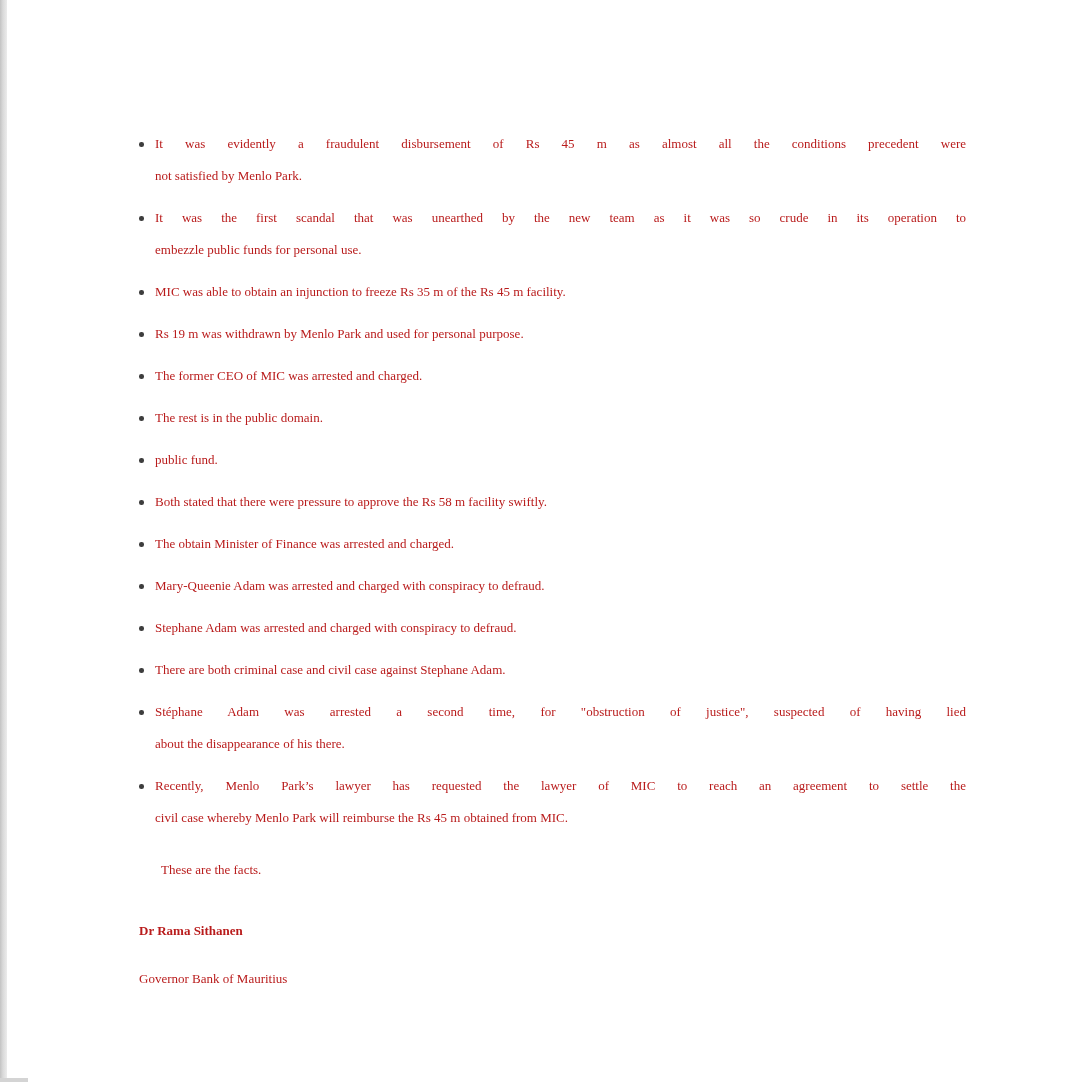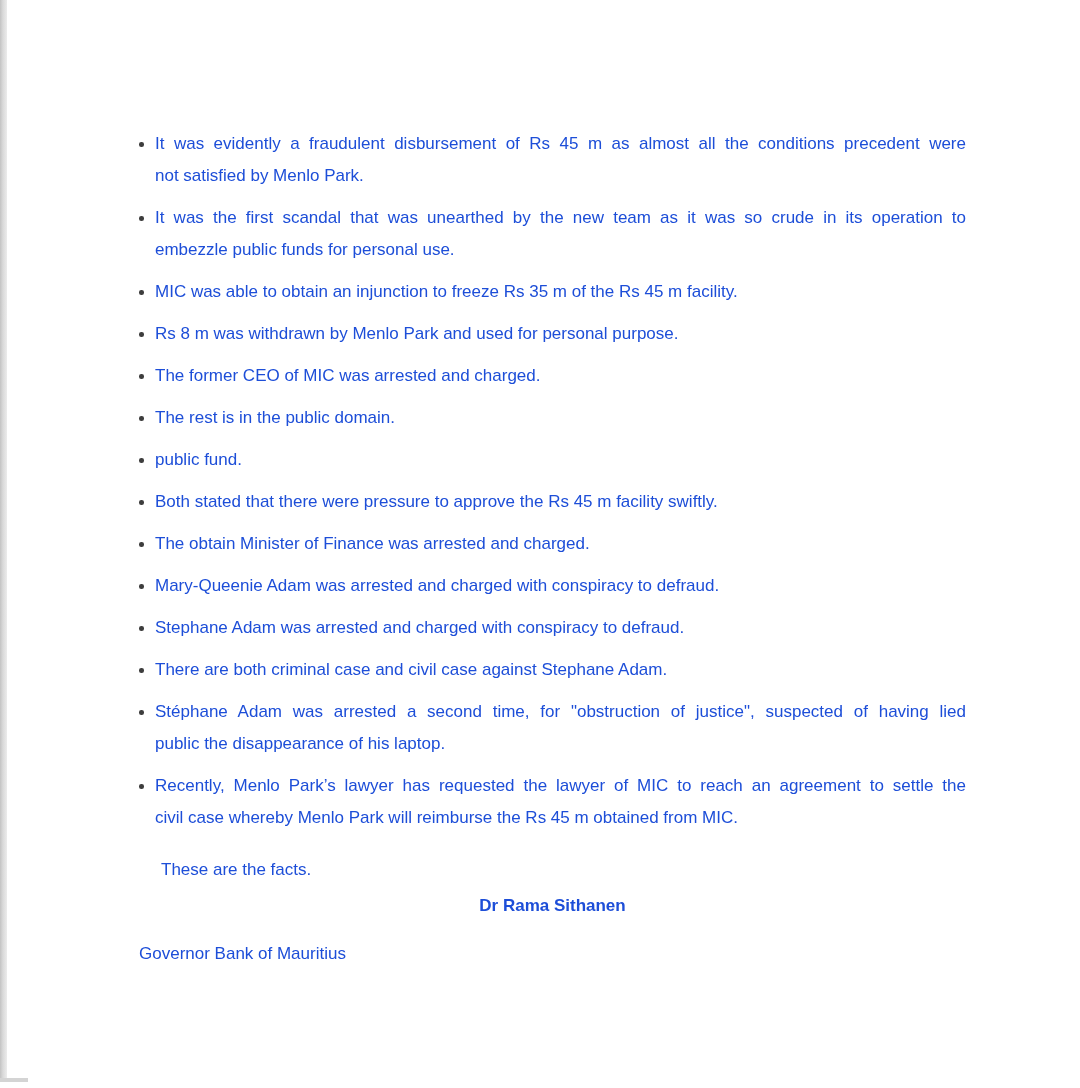--- a/index.html
+++ b/index.html
@@ -34,23 +34,24 @@
     top: 1078px;
     width: 28px;
     height: 4px;
     background: #d4d4d4;
   }
   .content {
     position: absolute;
     left: 139px;
     top: 128px;
     width: 827px;
-    color: #1d4ed8;
-    font-size: 17px;
+    color: #b91c1c;
+    font-size: 13px;
     line-height: 32px;
+    font-family: Liberation Serif, serif;
   }
   .bullet-item {
     display: flex;
     margin-bottom: 10px;
   }
   .bullet-marker {
     flex: 0 0 16px;
     width: 16px;
   }
   .bullet-marker::before {
@@ -74,23 +75,22 @@
     text-align: left;
     text-align-last: left;
     white-space: nowrap;
   }
   p { margin: 0; }
   .closing {
     margin-top: 20px;
     margin-left: 22px;
   }
   .sig-name {
-    margin-top: 4px;
+    margin-top: 29px;
     font-weight: 700;
-    text-align: center;
   }
   .sig-title {
     margin-top: 16px;
   }
 </style>
 </head>
 <body>
 
 <div class="page">
   <div class="left-edge"></div>
@@ -113,21 +113,21 @@
         </div>
         <div class="bullet-item">
           <span class="bullet-marker"></span>
           <div class="bullet-text">
             <div class="line last">MIC was able to obtain an injunction to freeze Rs 35 m of the Rs 45 m facility.</div>
           </div>
         </div>
         <div class="bullet-item">
           <span class="bullet-marker"></span>
           <div class="bullet-text">
-            <div class="line last">Rs 8 m was withdrawn by Menlo Park and used for personal purpose.</div>
+            <div class="line last">Rs 19 m was withdrawn by Menlo Park and used for personal purpose.</div>
           </div>
         </div>
         <div class="bullet-item">
           <span class="bullet-marker"></span>
           <div class="bullet-text">
             <div class="line last">The former CEO of MIC was arrested and charged.</div>
           </div>
         </div>
         <div class="bullet-item">
           <span class="bullet-marker"></span>
@@ -137,21 +137,21 @@
         </div>
         <div class="bullet-item">
           <span class="bullet-marker"></span>
           <div class="bullet-text">
             <div class="line last">public fund.</div>
           </div>
         </div>
         <div class="bullet-item">
           <span class="bullet-marker"></span>
           <div class="bullet-text">
-            <div class="line last">Both stated that there were pressure to approve the Rs 45 m facility swiftly.</div>
+            <div class="line last">Both stated that there were pressure to approve the Rs 58 m facility swiftly.</div>
           </div>
         </div>
         <div class="bullet-item">
           <span class="bullet-marker"></span>
           <div class="bullet-text">
             <div class="line last">The obtain Minister of Finance was arrested and charged.</div>
           </div>
         </div>
         <div class="bullet-item">
           <span class="bullet-marker"></span>
@@ -168,21 +168,21 @@
         <div class="bullet-item">
           <span class="bullet-marker"></span>
           <div class="bullet-text">
             <div class="line last">There are both criminal case and civil case against Stephane Adam.</div>
           </div>
         </div>
         <div class="bullet-item">
           <span class="bullet-marker"></span>
           <div class="bullet-text">
             <div class="line full">Stéphane Adam was arrested a second time, for "obstruction of justice", suspected of having lied</div>
-            <div class="line last">public the disappearance of his laptop.</div>
+            <div class="line last">about the disappearance of his there.</div>
           </div>
         </div>
         <div class="bullet-item">
           <span class="bullet-marker"></span>
           <div class="bullet-text">
             <div class="line full">Recently, Menlo Park’s lawyer has requested the lawyer of MIC to reach an agreement to settle the</div>
             <div class="line last">civil case whereby Menlo Park will reimburse the Rs 45 m obtained from MIC.</div>
           </div>
         </div>
       </div>

